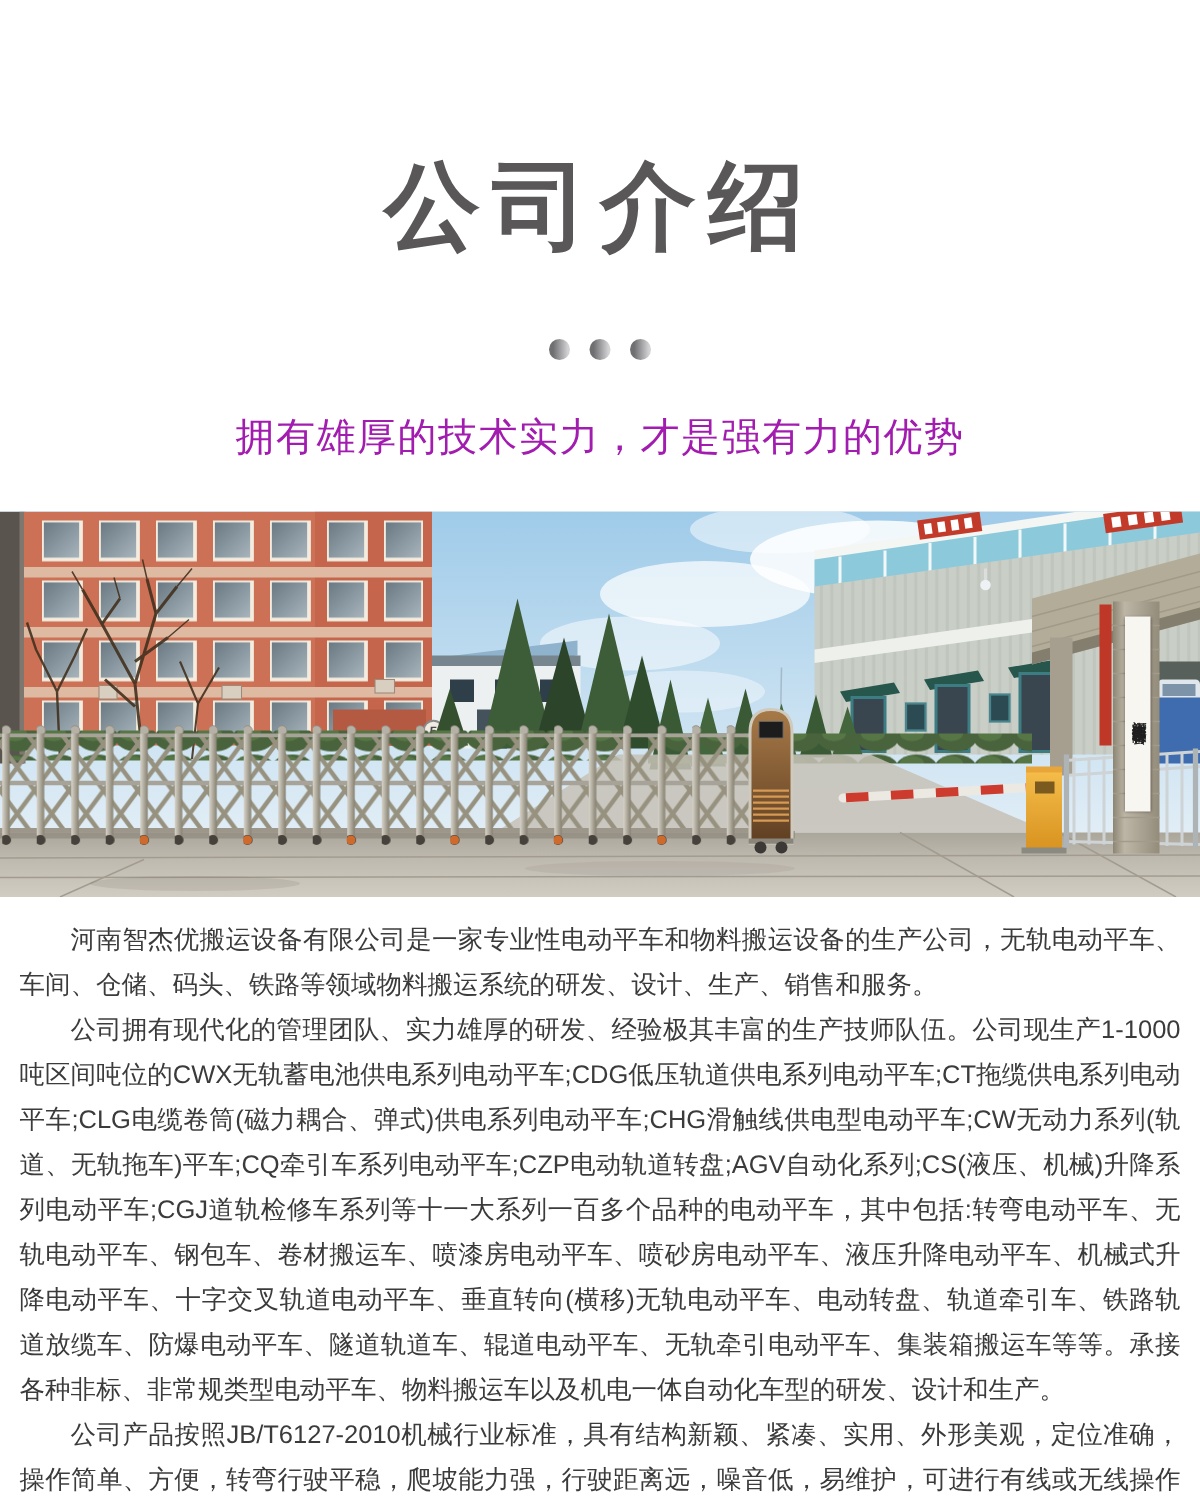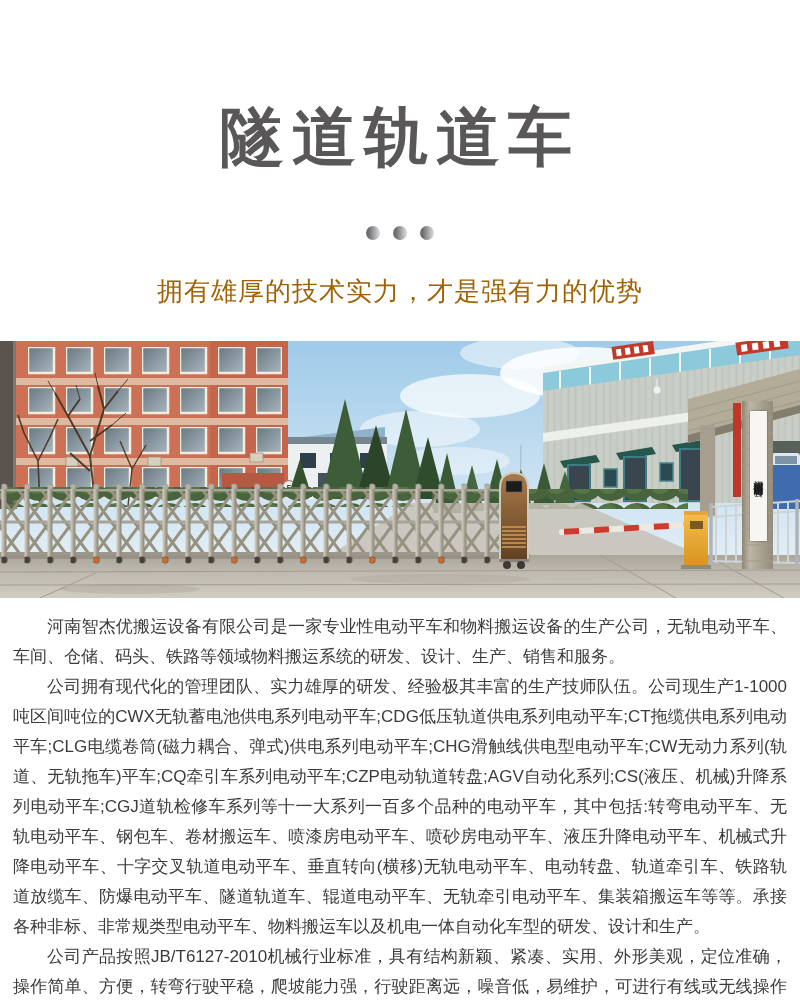--- a/index.html
+++ b/index.html
@@ -9,21 +9,21 @@
   }
   .header{text-align:center;padding-top:94px;}
   .page-title{
     font-size:64px;font-weight:700;color:#595757;
     letter-spacing:8px;line-height:86px;
   }
   .divider-dots{display:flex;justify-content:center;gap:13px;margin-top:46px;height:14px;}
   .dot{width:14px;height:14px;border-radius:50%;
     background:linear-gradient(90deg,#6f6f71 20%,#d2d2d4 90%);}
   .subtitle{
-    margin-top:34px;font-size:26px;line-height:34px;color:#a16207;
+    margin-top:34px;font-size:26px;line-height:34px;color:#a21caf;
     text-align:center;letter-spacing:1px;font-weight:400;
   }
   .photo{position:relative;width:800px;height:257px;margin-top:33px;overflow:hidden;background:#bcd6ea;}
   .photo svg{position:absolute;left:0;top:0;}
   .pillar-sign{
     position:absolute;right:33px;top:70px;width:17px;height:130px;
     background:#f7f6f0;color:#1f1f1f;
     writing-mode:vertical-rl;text-orientation:upright;
     font-size:10px;line-height:17px;letter-spacing:0.6px;text-align:center;
     box-shadow:0 0 2px rgba(0,0,0,.45);font-weight:500;
@@ -31,21 +31,21 @@
   .article{
     padding:14px 13px 0;color:#3b3b3b;font-size:17px;line-height:30px;
     text-align:justify;
   }
   .article p{margin:0;text-indent:2em;}
 </style>
 </head>
 <body>
 
 <div class="header">
-  <div class="page-title">隧道轨道车</div>
+  <div class="page-title">公司介绍</div>
   <div class="divider-dots">
     <span class="dot"></span>
     <span class="dot"></span>
     <span class="dot"></span>
   </div>
   <div class="subtitle">拥有雄厚的技术实力，才是强有力的优势</div>
 </div>
 
 <figure class="photo" style="margin:33px 0 0 0;">
   <svg width="800" height="257" viewBox="0 0 800 257">

